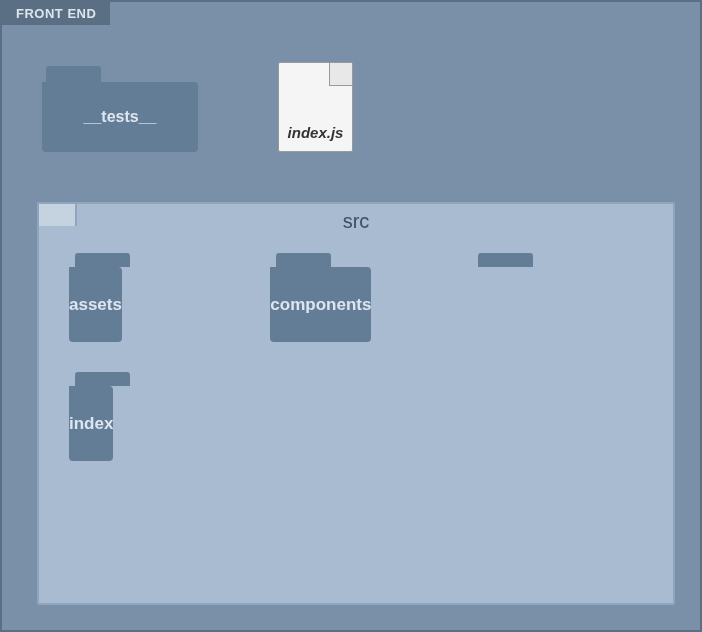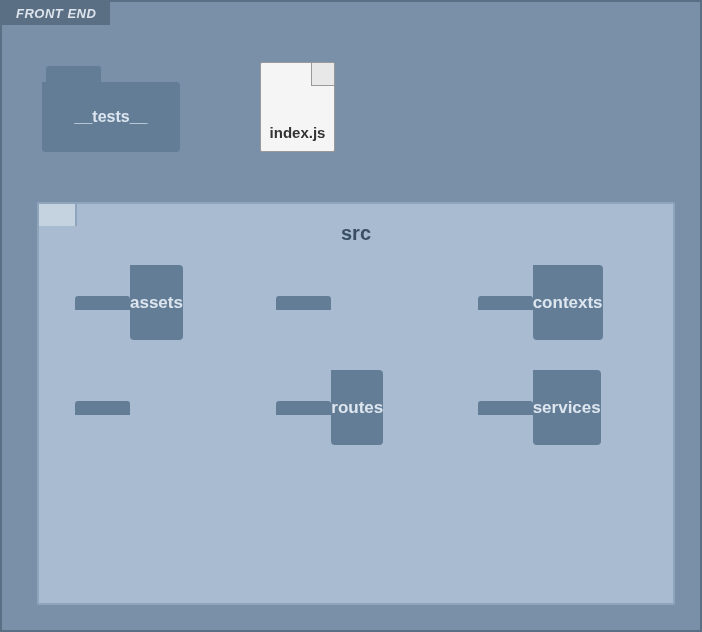--- a/index.html
+++ b/index.html
@@ -25,21 +25,20 @@
       position: absolute;
       top: 0;
       left: 0;
       background: #5a6e84;
       padding: 4px 14px;
       font-size: 13px;
       font-weight: bold;
       color: #dde4ec;
       letter-spacing: 0.5px;
       z-index: 10;
-      font-style: italic;
     }
 
     
     .top-items {
       position: absolute;
       top: 60px;
       left: 40px;
       display: flex;
       flex-direction: row;
       align-items: flex-end;
@@ -73,31 +72,32 @@
       font-size: 15px;
       font-weight: bold;
     }
 
     
     .folder-large .folder-tab {
       width: 55px;
       height: 16px;
     }
     .folder-large .folder-body {
-      width: 138px;
+      width: 156px;
       height: 70px;
       font-size: 16px;
     }
 
     
     .file {
       display: flex;
       flex-direction: column;
       align-items: flex-start;
       cursor: pointer;
+      font-style: italic;
     }
 
     .file-icon {
       width: 75px;
       height: 90px;
       background: #f5f5f5;
       border: 1.5px solid #999;
       border-radius: 2px;
       position: relative;
       display: flex;
@@ -157,38 +157,38 @@
       border: 2px solid #8fa5bc;
       border-bottom: none;
       padding: 2px 18px;
       border-radius: 2px 2px 0 0;
       height: 24px;
     }
 
     .src-title {
       text-align: center;
       font-size: 20px;
-      font-weight: bold;
+      font-weight: normal;
       color: #3a4f62;
-      padding-top: 18px;
+      padding-top: 6px;
       padding-bottom: 10px;
     }
 
     
     .src-grid {
       display: grid;
       grid-template-columns: 1fr 1fr 1fr;
       gap: 30px;
       padding: 10px 30px 20px 30px;
     }
 
     .src-folder {
       display: flex;
-      flex-direction: row;
-      align-items: center;
+      flex-direction: column;
+      align-items: flex-start;
       cursor: pointer;
     }
 
     .src-folder-tab {
       width: 55px;
       height: 14px;
       background: #637d97;
       border-radius: 3px 3px 0 0;
       margin-left: 6px;
     }
@@ -240,43 +240,34 @@
 
       <div class="src-folder">
         <div class="src-folder-tab"></div>
         <div class="src-folder-body">
           <span>assets</span>
         </div>
       </div>
 
       <div class="src-folder">
         <div class="src-folder-tab"></div>
-      </div>
-
-      <div class="src-folder">
-        <div class="src-folder-tab"></div>
         <div class="src-folder-body">
-          <span>contexts</span>
+          <span>components</span>
         </div>
       </div>
 
+
       <div class="src-folder">
         <div class="src-folder-tab"></div>
       </div>
 
       <div class="src-folder">
         <div class="src-folder-tab"></div>
         <div class="src-folder-body">
-          <span>routes</span>
+          <span>index</span>
         </div>
       </div>
 
-      <div class="src-folder">
-        <div class="src-folder-tab"></div>
-        <div class="src-folder-body">
-          <span>services</span>
-        </div>
-      </div>
 
     </div>
   </div>
 
 </div>
 
 </body></html>

